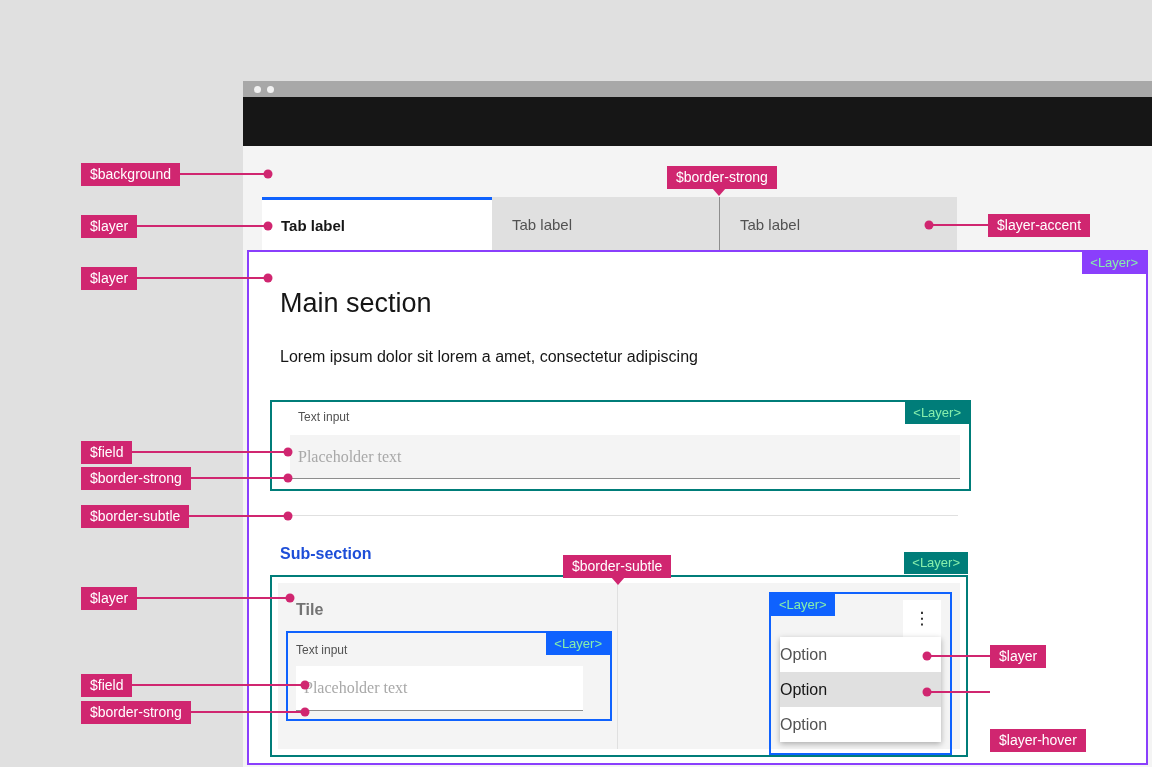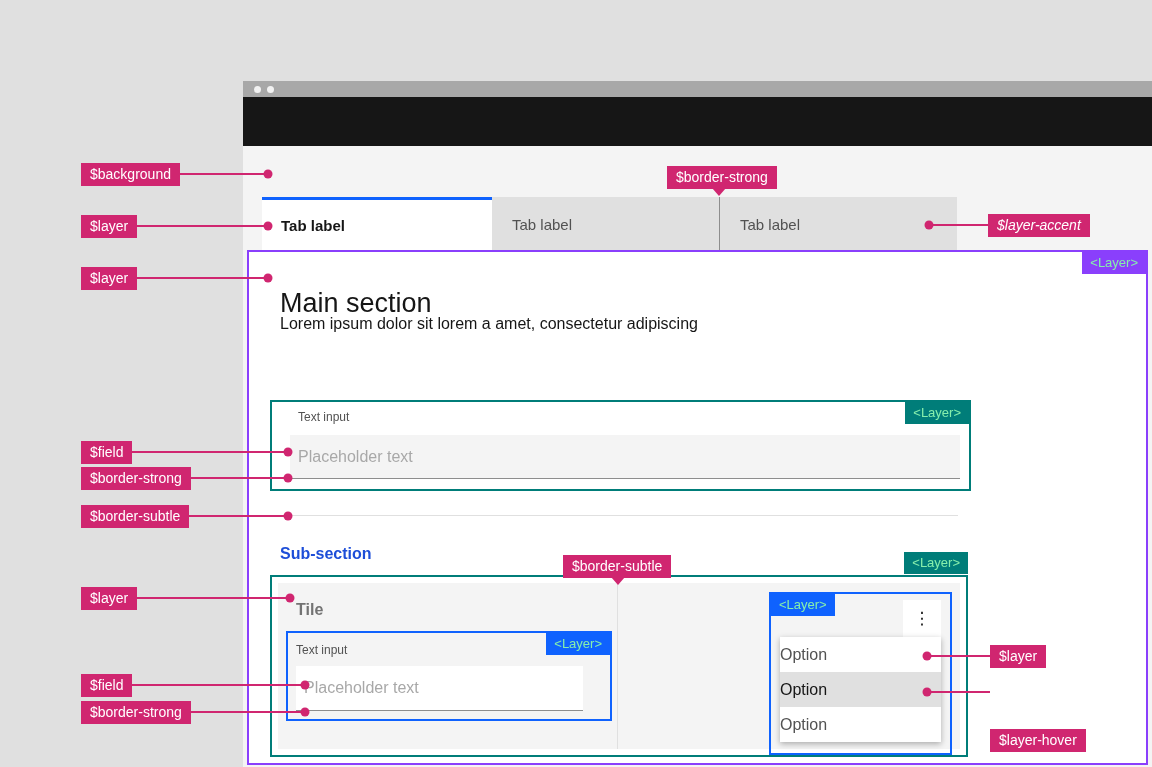--- a/index.html
+++ b/index.html
@@ -24,27 +24,27 @@
   .tab-3 span { padding-left:20px; }
 
   
   .main-layer { position:absolute; left:247px; top:250px; width:901px; height:515px; background:#ffffff; border:2px solid #8a3ffc; }
   .layer-badge { position:absolute; color:#86efac; font-size:13px; line-height:15px; padding:3px 8px 4px; white-space:nowrap; z-index:20; }
   .badge-purple { background:#8a3ffc; top:0; right:0; }
   .badge-teal { background:#007d79; }
   .badge-blue { background:#0f62fe; }
 
   .main-heading { position:absolute; left:31px; top:36px; font-size:27px; color:#161616; }
-  .main-body { position:absolute; left:31px; top:60px; font-size:16px; line-height:23px; color:#161616; white-space:nowrap; }
+  .main-body { position:absolute; left:31px; top:93px; font-size:16px; line-height:23px; color:#161616; white-space:nowrap; }
 
   
   .input-group-1 { position:absolute; left:21px; top:148px; width:701px; height:91px; border:2px solid #007d79; background:#ffffff; }
   .field-label { position:absolute; font-size:12px; color:#525252; }
   .field { position:absolute; }
-  .field input { width:100%; height:100%; border:none; outline:none; background:transparent; font-family:Liberation Sans, sans-serif; font-size:16px; color:#161616; padding-left:8px; }
+  .field input { width:100%; height:100%; border:none; outline:none; background:transparent; font-family:Liberation Serif, serif; font-size:16px; color:#161616; padding-left:8px; }
   .field input::placeholder { color:#a8a8a8; opacity:1; }
   .field-1 { left:18px; top:33px; width:670px; height:44px; background:#f4f4f4; border-bottom:1px solid #8d8d8d; }
 
   .divider-h { position:absolute; left:39px; top:263px; width:670px; height:1px; background:#e0e0e0; }
   .sub-heading { position:absolute; left:31px; top:293px; font-size:16px; font-weight:bold; color:#1d4ed8; }
 
   
   .sub-layer { position:absolute; left:21px; top:323px; width:698px; height:182px; border:2px solid #007d79; background:#ffffff; }
   .sub-layer-badge { top:-25px; right:-2px; }
   .tile-area { position:absolute; left:6px; top:6px; right:6px; bottom:6px; background:#f4f4f4; }
@@ -175,21 +175,21 @@
   <div class="ann-badge" style="left:81px; top:701px;">$border-strong</div>
 
   <div class="ann-badge" style="left:667px; top:166px;">$border-strong</div>
   <div class="ann-tail" style="left:712px; top:188px;"></div>
 
   <div class="ann-badge" style="left:563px; top:555px;">$border-subtle</div>
   <div class="ann-tail" style="left:611px; top:577px;"></div>
 
   <div class="ann-line" style="left:929px; top:224px; width:59px;"></div>
   <div class="ann-dot" style="left:929px; top:225px;"></div>
-  <div class="ann-badge" style="left:988px; top:214px;font-style:italic;">$layer-accent</div>
+  <div class="ann-badge" style="left:988px; top:214px;">$layer-accent</div>
 
   <div class="ann-line" style="left:927px; top:655px; width:63px;"></div>
   <div class="ann-dot" style="left:927px; top:656px;"></div>
   <div class="ann-badge" style="left:990px; top:645px;">$layer</div>
 
   <div class="ann-line" style="left:927px; top:691px; width:63px;"></div>
   <div class="ann-dot" style="left:927px; top:692px;"></div>
   <div class="ann-badge" style="left:990px; top:681px;margin-top:48px;">$layer-hover</div>
 
 </div>

